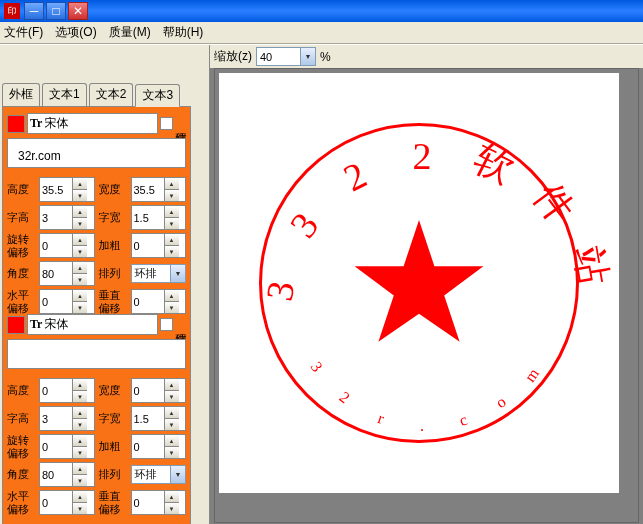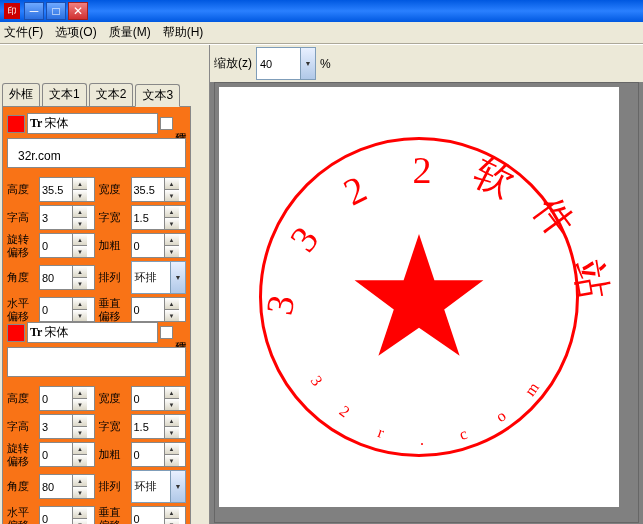--- a/index.html
+++ b/index.html
@@ -25,21 +25,21 @@
 .fontbox .ticon { font-weight: bold; font-family: serif; }
 .vlabel { writing-mode: vertical-rl; font-size: 11px; line-height: 1; }
 .textarea { width: 100%; height: 30px; border: 1px solid #888; background: #fff; padding: 10px; resize: none; }
 .grid2 { display: grid; grid-template-columns: 28px 1fr 28px 1fr; gap: 3px 4px; align-items: center; }
 .grid2 .lbl { text-align: left; font-size: 11px; line-height: 1.1; }
 .spinner { display: flex; border: 1px solid #888; background: #fff; height: 25px; }
 .spinner input { border: none; width: 32px; padding: 0 2px; font-size: 11px; outline: none; }
 .spinbtns { display: flex; flex-direction: column; width: 15px; border-left: 1px solid #888; }
 .spinbtns div { flex: 1; background: linear-gradient(#fff,#dcd8c8); display: flex; align-items: center; justify-content: center; font-size: 6px; color: #333; }
 .spinbtns div:first-child { border-bottom: 1px solid #888; }
-.combo { display: flex; border: 1px solid #7f9db9; background: #fff; height: 33px; align-items: center; }
+.combo { display: flex; border: 1px solid #7f9db9; background: #fff; height: 19px; align-items: center; }
 .combo span { flex: 1; padding: 0 3px; font-size: 11px; }
 .combo .cbtn { width: 15px; height: 100%; background: linear-gradient(#e8f0ff,#b0c8e8); border-left: 1px solid #7f9db9; display: flex; align-items: center; justify-content: center; font-size: 7px; color: #333; }
 .sectionhdr { text-align: center; color: #00f; margin: 6px 0; font-size: 12px; }
 .rightcol { flex: 1; display: flex; flex-direction: column; background: #808080; }
 .previewhdr { background: #ece9d8; padding: 2px 4px; display: flex; align-items: center; }
 .previewhdr .ptitle { flex: 1; }
 .previewarea { flex: 1; margin: 0 4px 4px 4px; background: #808080; display: flex; align-items: flex-start; justify-content: flex-start; overflow: auto; border: 1px solid #666; }
 .canvas { background: #fff; width: 400px; height: 420px; margin: 4px; position: relative; }
 .stamp { position: absolute; left: 50%; top: 50%; transform: translate(-50%,-50%); }
 .circle { width: 320px; height: 320px; border: 3px solid #f00; border-radius: 50%; position: relative; }

